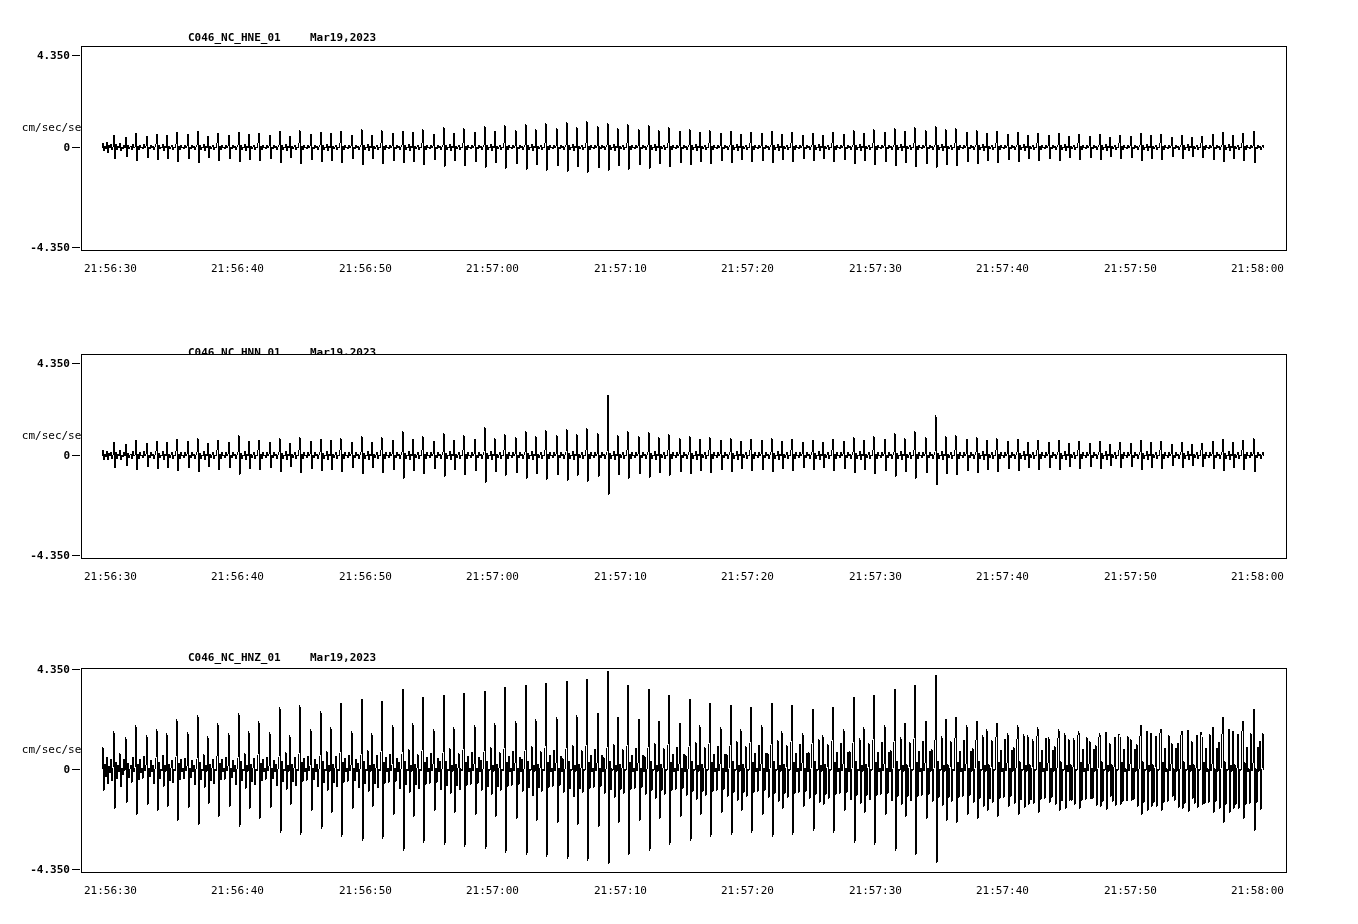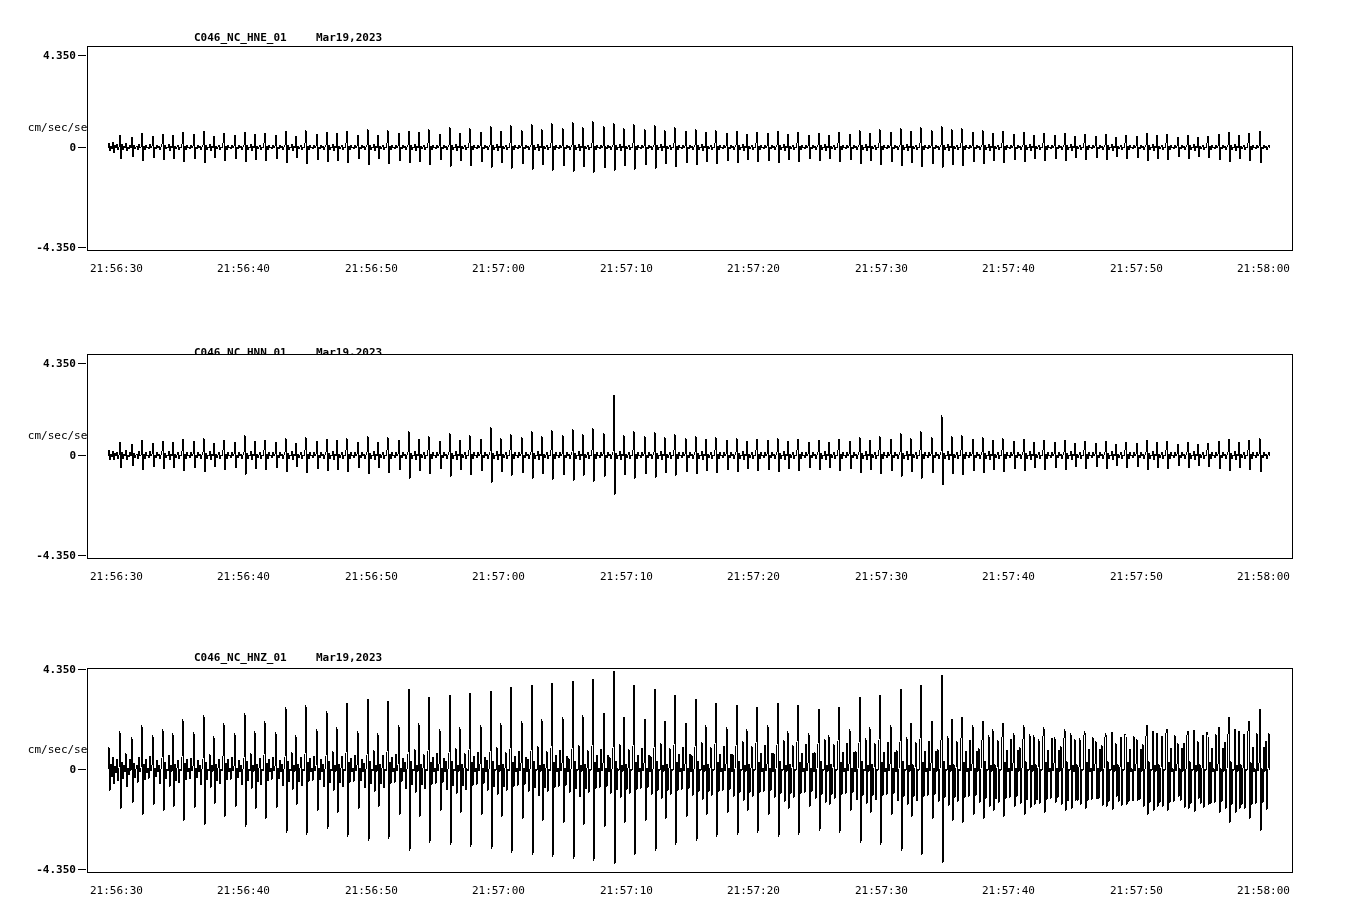--- a/index.html
+++ b/index.html
@@ -14,21 +14,21 @@
     color: #000000;
     overflow: hidden;
   }
   #page {
     position: relative;
     width: 1358px;
     height: 924px;
   }
   .panel {
     position: absolute;
-    left: 10px;
+    left: 4px;
     width: 1090px;
   }
   .plot-frame {
     position: absolute;
     border: 1px solid #000000;
     box-sizing: border-box;
     background: #ffffff;
     overflow: hidden;
   }
   .plot-frame svg {

